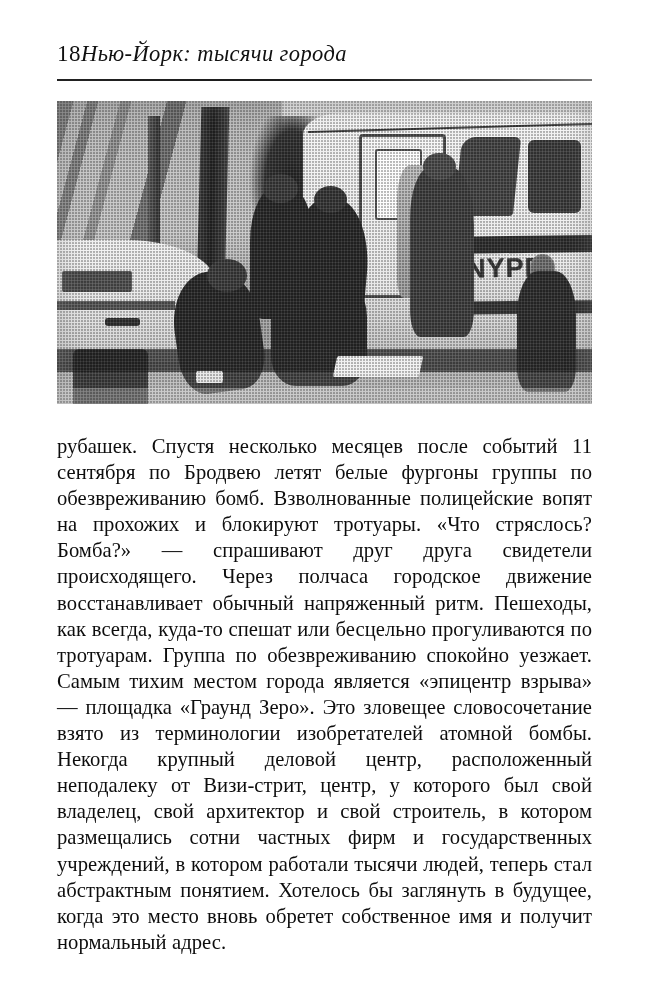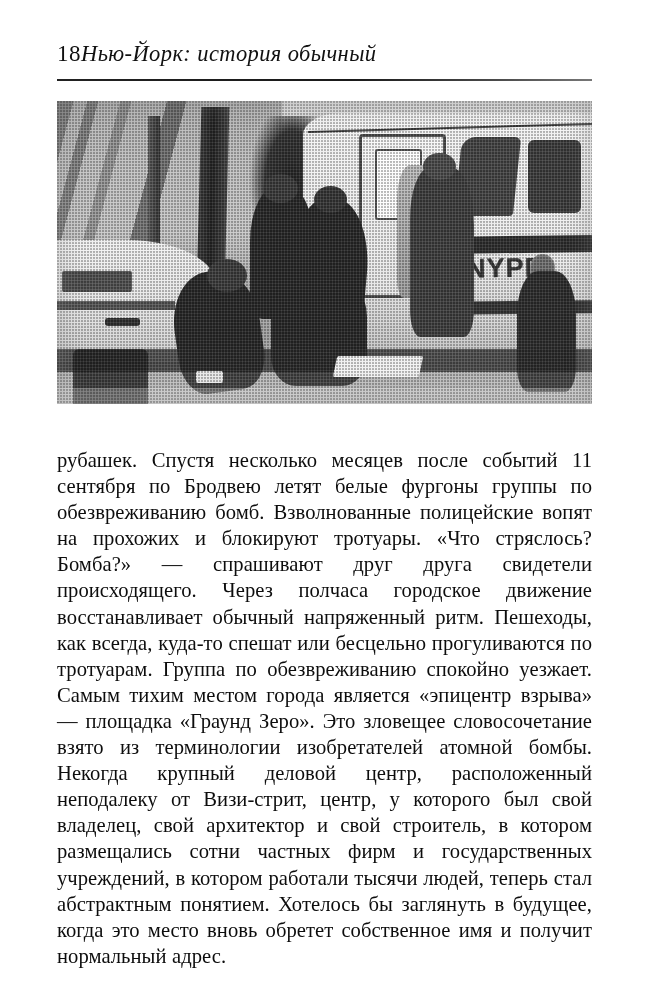--- a/index.html
+++ b/index.html
@@ -266,42 +266,42 @@
   }
   .ph-vignette {
     position: absolute; inset: 0;
     box-shadow: inset 0 0 26px rgba(120,120,115,.35);
   }
 
   
   .body-text {
     position: absolute;
     left: 57px;
-    top: 447px;
+    top: 433px;
     width: 535px;
     font-family: "Liberation Serif", "DejaVu Serif", serif;
     font-size: 20.6px;
     line-height: 26.1px;
     text-align: justify;
     text-justify: inter-word;
     color: #0d0d0d;
     letter-spacing: 0.05px;
     word-spacing: 0.2px;
     hyphens: manual;
   }
   .body-text p { margin: 0; }
 </style>
 </head>
 <body style="background: rgb(255, 255, 255);">
 
 <div class="page">
 
   <div class="running-head">
     <div class="folio">18</div>
-    <div class="head-title">Нью-Йорк: история обычный</div>
+    <div class="head-title">Нью-Йорк: тысячи города</div>
   </div>
   <div class="head-rule"></div>
 
   <figure class="photo-figure" style="margin:0">
     <div class="photo">
       <div class="ph-base"></div>
       <div class="ph-bg-left"></div>
       <div class="ph-pole"></div>
       <div class="ph-pole2"></div>
       <div class="ph-foliage"></div>

